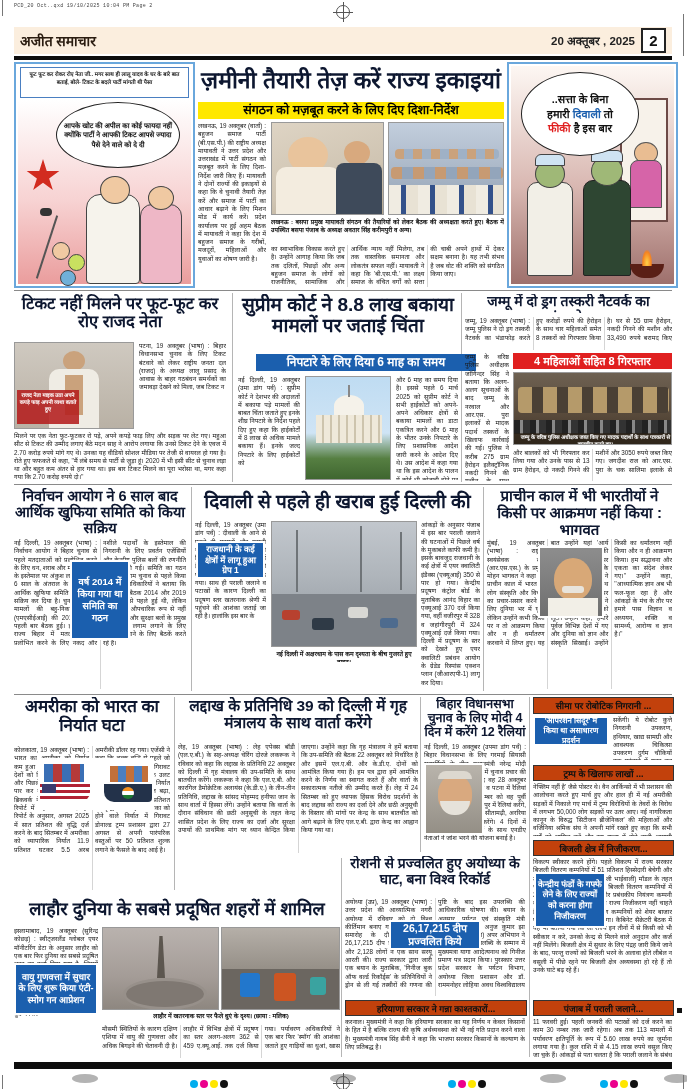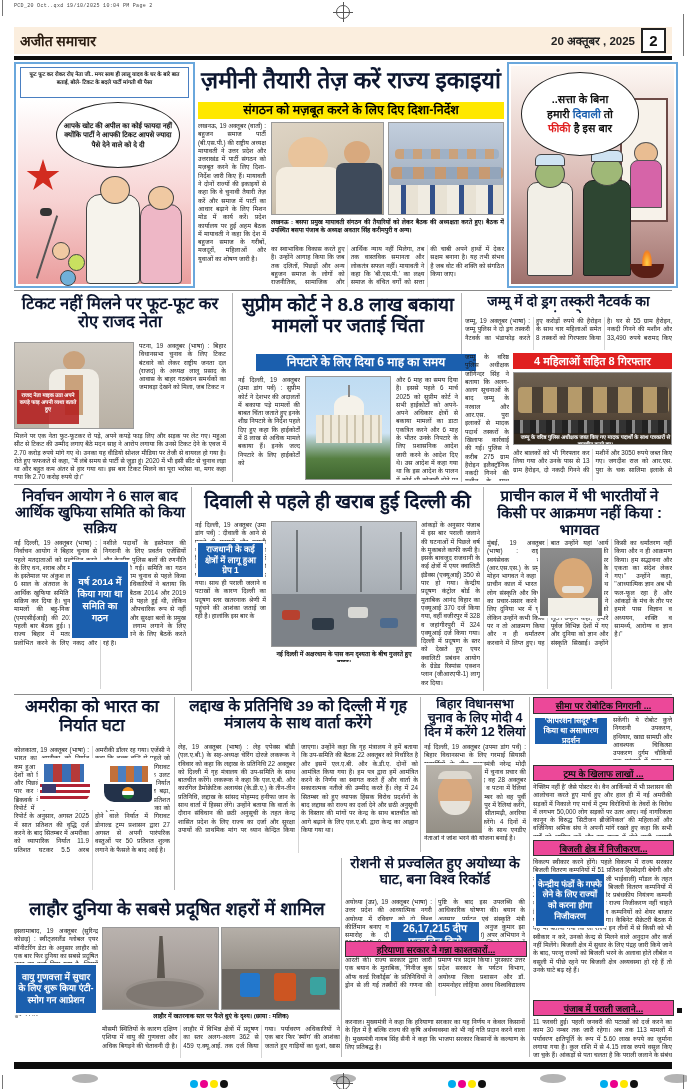--- a/index.html
+++ b/index.html
@@ -19,22 +19,22 @@
   .hl{font-weight:bold;color:#0d1730;text-align:center;line-height:1.12;overflow:hidden;}
   .body{font-size:6.3px;line-height:1.32;text-align:justify;color:#1c1c1c;overflow:hidden;}
   .cols2{column-count:2;column-gap:6px;column-rule:1px solid #d5d5d5;}
   .cols3{column-count:3;column-gap:6px;column-rule:1px solid #d5d5d5;}
   .bluebox{background:#1b5fae;color:#fff;font-weight:bold;text-align:center;display:flex;
            align-items:center;justify-content:center;line-height:1.25;box-sizing:border-box;padding:2px;
            border:2px solid #fff;}
   .blueband{background:#1b5fae;color:#fff;font-weight:bold;text-align:center;}
   .redband{background:#e02020;color:#fff;font-weight:bold;text-align:center;}
   .yellowband{background:#ffe800;color:#000000;font-weight:bold;text-align:center;}
-  .boxhead{border:1.5px solid #333;font-weight:bold;color:#111;text-align:right;background:#ec4899;
-           display:flex;align-items:center;justify-content:center;text-decoration:underline;}
+  .boxhead{border:1.5px solid #333;font-weight:bold;color:#111;text-align:right;background:#c2410c;
+           display:flex;align-items:center;justify-content:center;}
   .cap{font-size:6.2px;font-weight:bold;color:#111;line-height:1.25;text-align:justify;overflow:hidden;}
   .vdiv{width:1px;background:#b5b5b5;}
   .hdiv{height:1px;background:#8a8a8a;}
   .photo{overflow:hidden;border:1px solid #999;box-sizing:border-box;}
   .cartoon{border:2px solid #6aa7dc;box-sizing:border-box;background:#fff;overflow:hidden;}
   .bubble{border:1.5px solid #222;border-radius:50%;background:#fff;display:flex;align-items:center;
           justify-content:center;text-align:center;font-weight:bold;color:#111;padding:6px;box-sizing:border-box;}
   .ccap{border:1.5px solid #4a7fc1;background:#fff;font-size:5.6px;font-weight:bold;color:#222;
         text-align:center;line-height:1.5;padding:2px;box-sizing:border-box;overflow:hidden;}
   .star{background:#d22b1f;clip-path:polygon(50% 0,61% 35%,98% 35%,68% 57%,79% 91%,50% 70%,21% 91%,32% 57%,2% 35%,39% 35%);}
@@ -225,21 +225,21 @@
   <div class="abs body" style="left:533px;top:783px;width:139px;height:53px;">नेफ्लिम नहीं है' जैसे पोस्टर थे। वैन आर्किन्सो में भी प्रशासन की आलोचना करते हुए मार्च हुए और हाल ही में नई अमरीकी सड़कों में निकाले गए मार्च में ट्रम्प विरोधियों के तेवरों के विरोध में लगभग 50,000 लोग सड़कों पर उतर आए। नई नागरिकता कानून के विरुद्ध 'सिटीजन ब्रीजेनिकल' की महिलाओं और वर्जिनिया श्रमिक संघ ने अपनी मांगें रखते हुए कहा कि सभी वर्गों को शामिल करें और इस राज्य में होने वाली आगामी जनगणना के सावधानीपूर्वक पालन का आह्वान किया।</div>
   <div class="abs boxhead" style="left:533px;top:840px;width:139px;height:14px;font-size:9px;">बिजली क्षेत्र में निजीकरण...</div>
   <div class="abs body" style="left:533px;top:858px;width:139px;height:138px;">विकल्प स्वीकार करने होंगे। पहले विकल्प में राज्य सरकार बिजली वितरण कम्पनियों में 51 प्रतिशत हिस्सेदारी बेचेगी और उनको पी.पी.पी. (सार्वजनिक-निजी भाईवाली) मॉडल के तहत चलाएगी। दूसरे विकल्प में राज्य बिजली वितरण कम्पनियों में 26 प्रतिशत हिस्सेदारी बेचेगा और प्रबंधकीय नियंत्रण कम्पनी को सौंपेगा। तीसरे विकल्प में जो राज्य निजीकरण नहीं चाहते हैं, उनको अपनी बिजली वितरण कम्पनियों को शेयर बाजार एक्सचेंज में रजिस्टर करवाना होगा। कैबिनेट सैक्रेटरी बैठक में यह भी बताया गया कि जो राज्य इन तीनों में से किसी को भी स्वीकार न करे, उनको केन्द्र से मिलने वाले अनुदान और कर्ज नहीं मिलेंगे। बिजली क्षेत्र में सुधार के लिए पंद्रह जारी किये जाने के बाद, परन्तु राज्यों को बिजली भरने के अलावा होते लीबेल न वसूली में पीछे रहने पर बिजली क्षेत्र अव्यवस्था हो रहे हैं तो उनके घाटे बढ़ रहे हैं।</div>
   <div class="abs bluebox" style="left:534px;top:872px;width:72px;height:56px;font-size:8.5px;">केन्द्रीय फंडों के गफ्फे लेने के लिए राज्यों को करना होगा निजीकरण</div>
   <div class="abs boxhead" style="left:533px;top:1000px;width:139px;height:14px;font-size:9px;">पंजाब में पराली जलाने...</div>
   <div class="abs body" style="left:533px;top:1018px;width:139px;height:40px;">11 फरवरी हुई। पहली जनवरी की पटाखों को दर्ज करने का काम 30 नम्बर तक जारी रहेगा। अब तक 113 मामलों में पर्यावरण क्षतिपूर्ति के रूप में 5.60 लाख रुपये का जुर्माना लगाया गया है। कुल राशि में से 4.15 लाख रुपये वसूल किए जा चुके हैं। आंकड़ों से पता चलता है कि पराली जलाने के संबंध में कुल 132 प्राथमिकी दर्ज की गई हैं, जिनमें से 30 लगभग 11 अक्तूबर से और 20 अक्तूबर में दर्ज की गई हैं।</div>
 
   <div class="abs hl" style="left:345px;top:856px;width:180px;height:38px;font-size:14px;">रोशनी से प्रज्वलित हुए अयोध्या के घाट, बना विश्व रिकॉर्ड</div>
   <div class="abs body cols2" style="left:345px;top:898px;width:180px;height:98px;">अयोध्या (उप्र), 19 अक्तूबर (भाषा) : उत्तर प्रदेश की आध्यात्मिक नगरी अयोध्या में रविवार को दो विश्व कीर्तिमान बनाए गए। भव्य दीपोत्सव समारोह के दौरान एक साथ 26,17,215 दीप प्रज्वलित किए गए और 2,128 लोगों ने एक साथ सरयू आरती की। राज्य सरकार द्वारा जारी एक बयान के मुताबिक, 'गिनीज बुक ऑफ वर्ल्ड रिकॉर्ड्स' के प्रतिनिधियों ने ड्रोन से ली गई तस्वीरों की गणना की पुष्टि के बाद इस उपलब्धि की आधिकारिक घोषणा की। बयान के अनुसार, पर्यटन एवं संस्कृति मंत्री जयवीर सिंह और अनुज कुमार झा (पर्यटन एवं संस्कृति) अपर अभियान ने इस उल्लेखनीय उपलब्धि के सम्मान में मुख्यमंत्री योगी आदित्यनाथ को गिनीज प्रमाण पत्र प्रदान किया। पुरस्कार उत्तर प्रदेश सरकार के पर्यटन विभाग, अयोध्या जिला प्रशासन और डॉ. राममनोहर लोहिया अवध विश्वविद्यालय द्वारा उससे बड़े लक्ष्य में तेल के दीये जलाने के लिए दिया गया।</div>
   <div class="abs bluebox" style="left:389px;top:920px;width:92px;height:30px;font-size:10.5px;">26,17,215 दीप प्रज्वलित किये</div>
-  <div class="abs boxhead" style="left:345px;top:941px;width:180px;height:14px;font-size:9px;">हरियाणा सरकार ने गन्ना काश्तकारों...</div>
+  <div class="abs boxhead" style="left:345px;top:1000px;width:180px;height:14px;font-size:9px;">हरियाणा सरकार ने गन्ना काश्तकारों...</div>
   <div class="abs body" style="left:345px;top:1018px;width:180px;height:40px;">करनाल। मुख्यमंत्री ने कहा कि हरियाणा सरकार का यह निर्णय न केवल किसानों के हित में है बल्कि राज्य की कृषि अर्थव्यवस्था को भी नई गति प्रदान करने वाला है। मुख्यमंत्री नायब सिंह सैनी ने कहा कि भाजपा सरकार किसानों के कल्याण के लिए प्रतिबद्ध है।</div>
 
   <div class="abs hl" style="left:14px;top:896px;width:326px;height:27px;font-size:18px;line-height:27px;">लाहौर दुनिया के सबसे प्रदूषित शहरों में शामिल</div>
   <div class="abs body" style="left:14px;top:927px;width:84px;height:131px;">इस्लामाबाद, 19 अक्तूबर (सुरिन्द्र कोछड़) : स्वीट्जरलैंड ग्लोबल एयर मॉनीटरिंग डेटा के अनुसार लाहौर को एक बार फिर दुनिया का सबसे प्रदूषित शहर का दर्जा दिया गया है, जिसमें एयर क्वालिटी इंडैक्स (ए.क्यू.आई.) 274 दर्ज किया गया। इससे पहले भी कई बार इस शहर को दुनिया के सबसे प्रदूषित शहर के रूप में शामिल किया गया है। पर्यावरण विभागों ने मौसमी धुंध न फिर</div>
   <div class="abs bluebox" style="left:14px;top:963px;width:84px;height:52px;font-size:9px;">वायु गुणवत्ता में सुधार के लिए शुरू किया एंटी-स्मोग गन आप्रेशन</div>
   <div class="abs photo" style="left:102px;top:927px;width:117px;height:83px;background:linear-gradient(180deg,#b9b2ae 0%,#a49c97 60%,#8e8780 100%);">
     <div class="abs" style="left:54px;top:8px;width:8px;height:42px;background:#5c564f;clip-path:polygon(30% 0,70% 0,100% 100%,0 100%);"></div>
     <div class="abs" style="left:20px;top:50px;width:78px;height:26px;border:3px solid #97908a;border-radius:50%;background:#7f7872;"></div>
   </div>
   <div class="abs photo" style="left:221px;top:927px;width:119px;height:83px;background:linear-gradient(180deg,#b5afa8 0%,#938d85 55%,#6f6a63 100%);">

